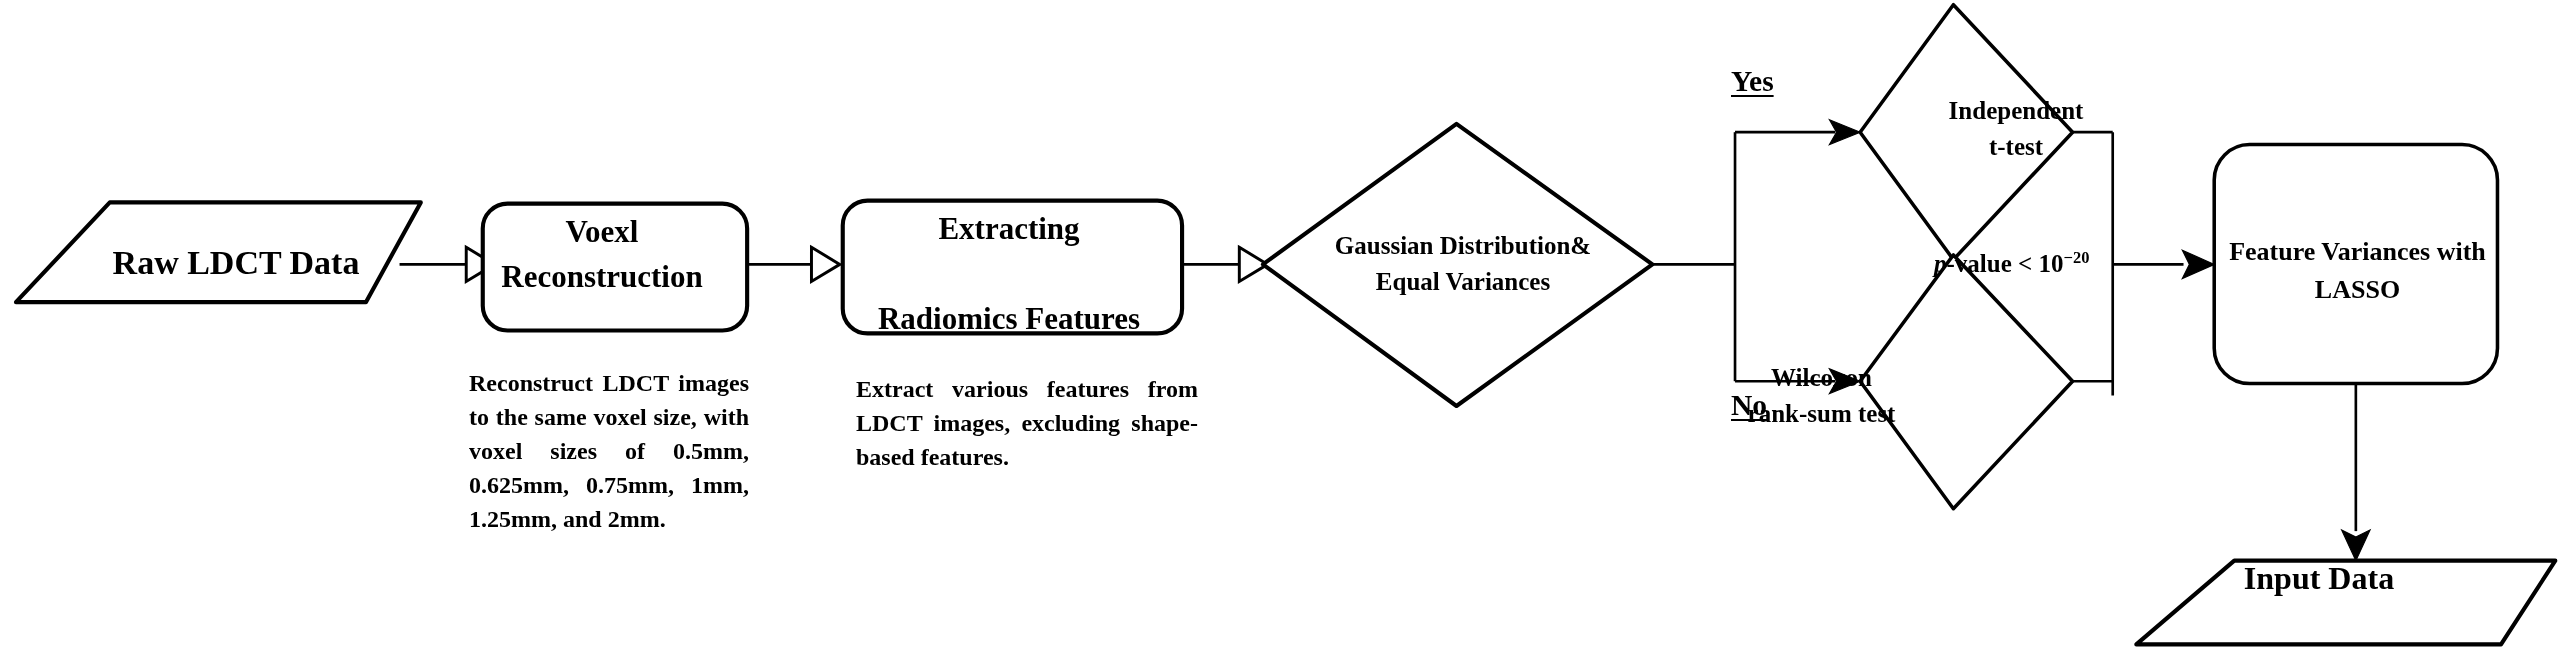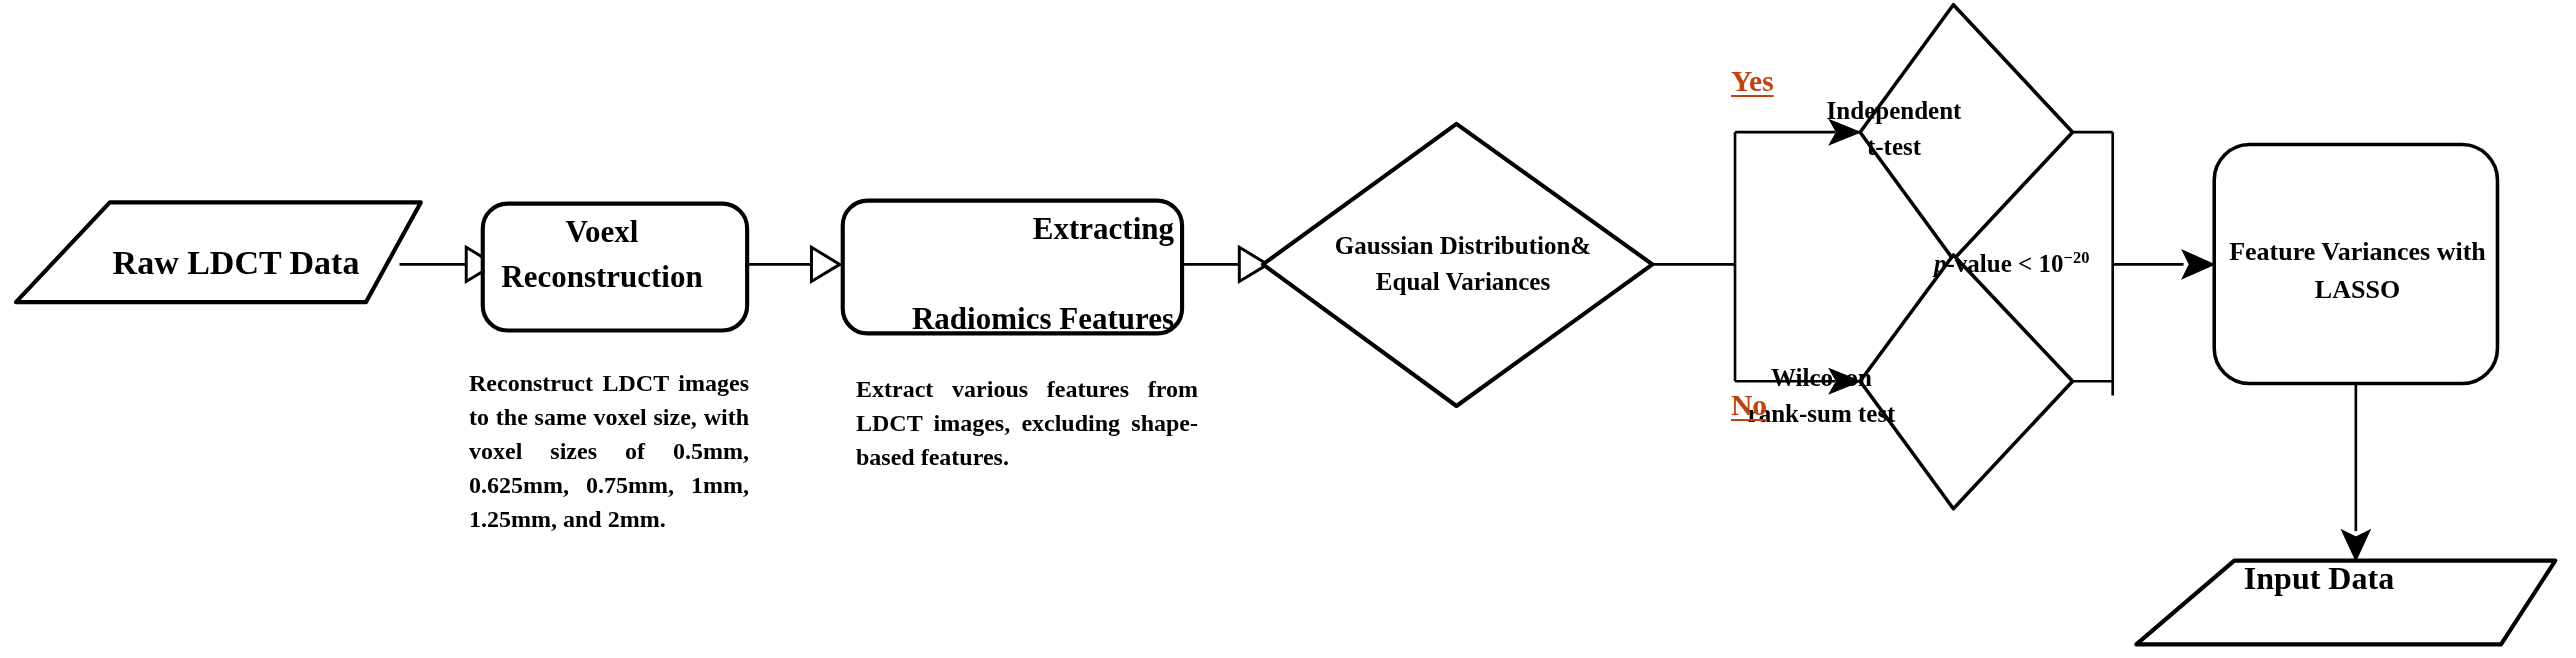--- a/index.html
+++ b/index.html
@@ -79,40 +79,40 @@
     text-align: justify;
     text-align-last: left;
     line-height: 1.42;
     font-size: 24px;
   }
   .branch-label {
     position: absolute;
     font-family: "Liberation Serif", "DejaVu Serif", serif;
     font-weight: bold;
     font-size: 29.5px;
-    color: #c2410c;
+    color: #000000;
     text-decoration: underline;
     text-underline-offset: 4.1px;
   }
   .pvalue-label {
     position: absolute;
     font-family: "Liberation Serif", "DejaVu Serif", serif;
     font-weight: bold;
     font-size: 25px;
     color: #000000;
     white-space: nowrap;
   }
   .pvalue-label .ital { font-style: italic; }
   .pvalue-label sup { font-size: 0.66em; vertical-align: super; }
 
   .t-raw       { left: 71px;  top: 238px;  width: 330px;  font-size: 34px; }
   .t-voxel     { left: 472px;  top: 210px;  width: 260px;  font-size: 31px; }
-  .t-extract   { left: 844px; top: 207px;  width: 330px;  font-size: 31px; text-align: right; }
+  .t-extract   { left: 844px; top: 207px;  width: 330px;  font-size: 31px; }
   .t-gauss     { left: 1292px; top: 228px;  width: 342px;  font-size: 25px; }
-  .t-ttest     { left: 1770px; top: 93px;  width: 248px;  font-size: 25px; font-family: Liberation Serif, serif; }
+  .t-ttest     { left: 1892px; top: 93px;  width: 248px;  font-size: 25px; font-family: Liberation Serif, serif; }
   .t-wilcox    { left: 1680px; top: 360px;  width: 283px;  font-size: 25px; }
   .t-lasso     { left: 2219px; top: 233px;  width: 277px;  font-size: 26px; }
   .t-input     { left: 2207px; top: 555px;  width: 224px;  font-size: 32px; }
 
   .c-1 { left: 13px;   top: 378px;  width: 319px; }
   .c-2 { left: 469px;  top: 366px;  width: 280px; }
   .c-3 { left: 856px; top: 372px;  width: 342px; }
 </style>
 </head>
 <body>

